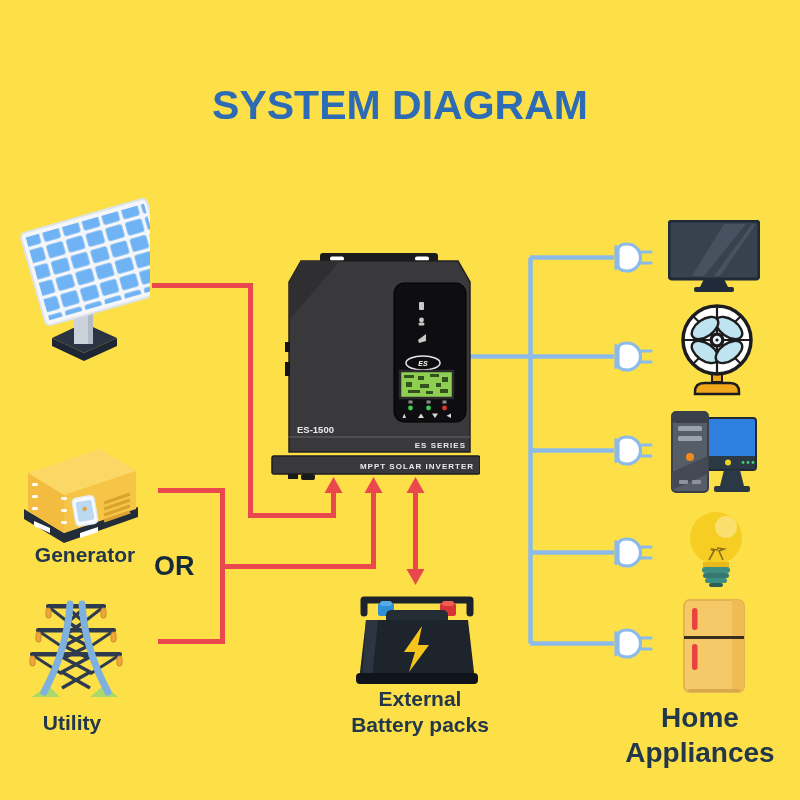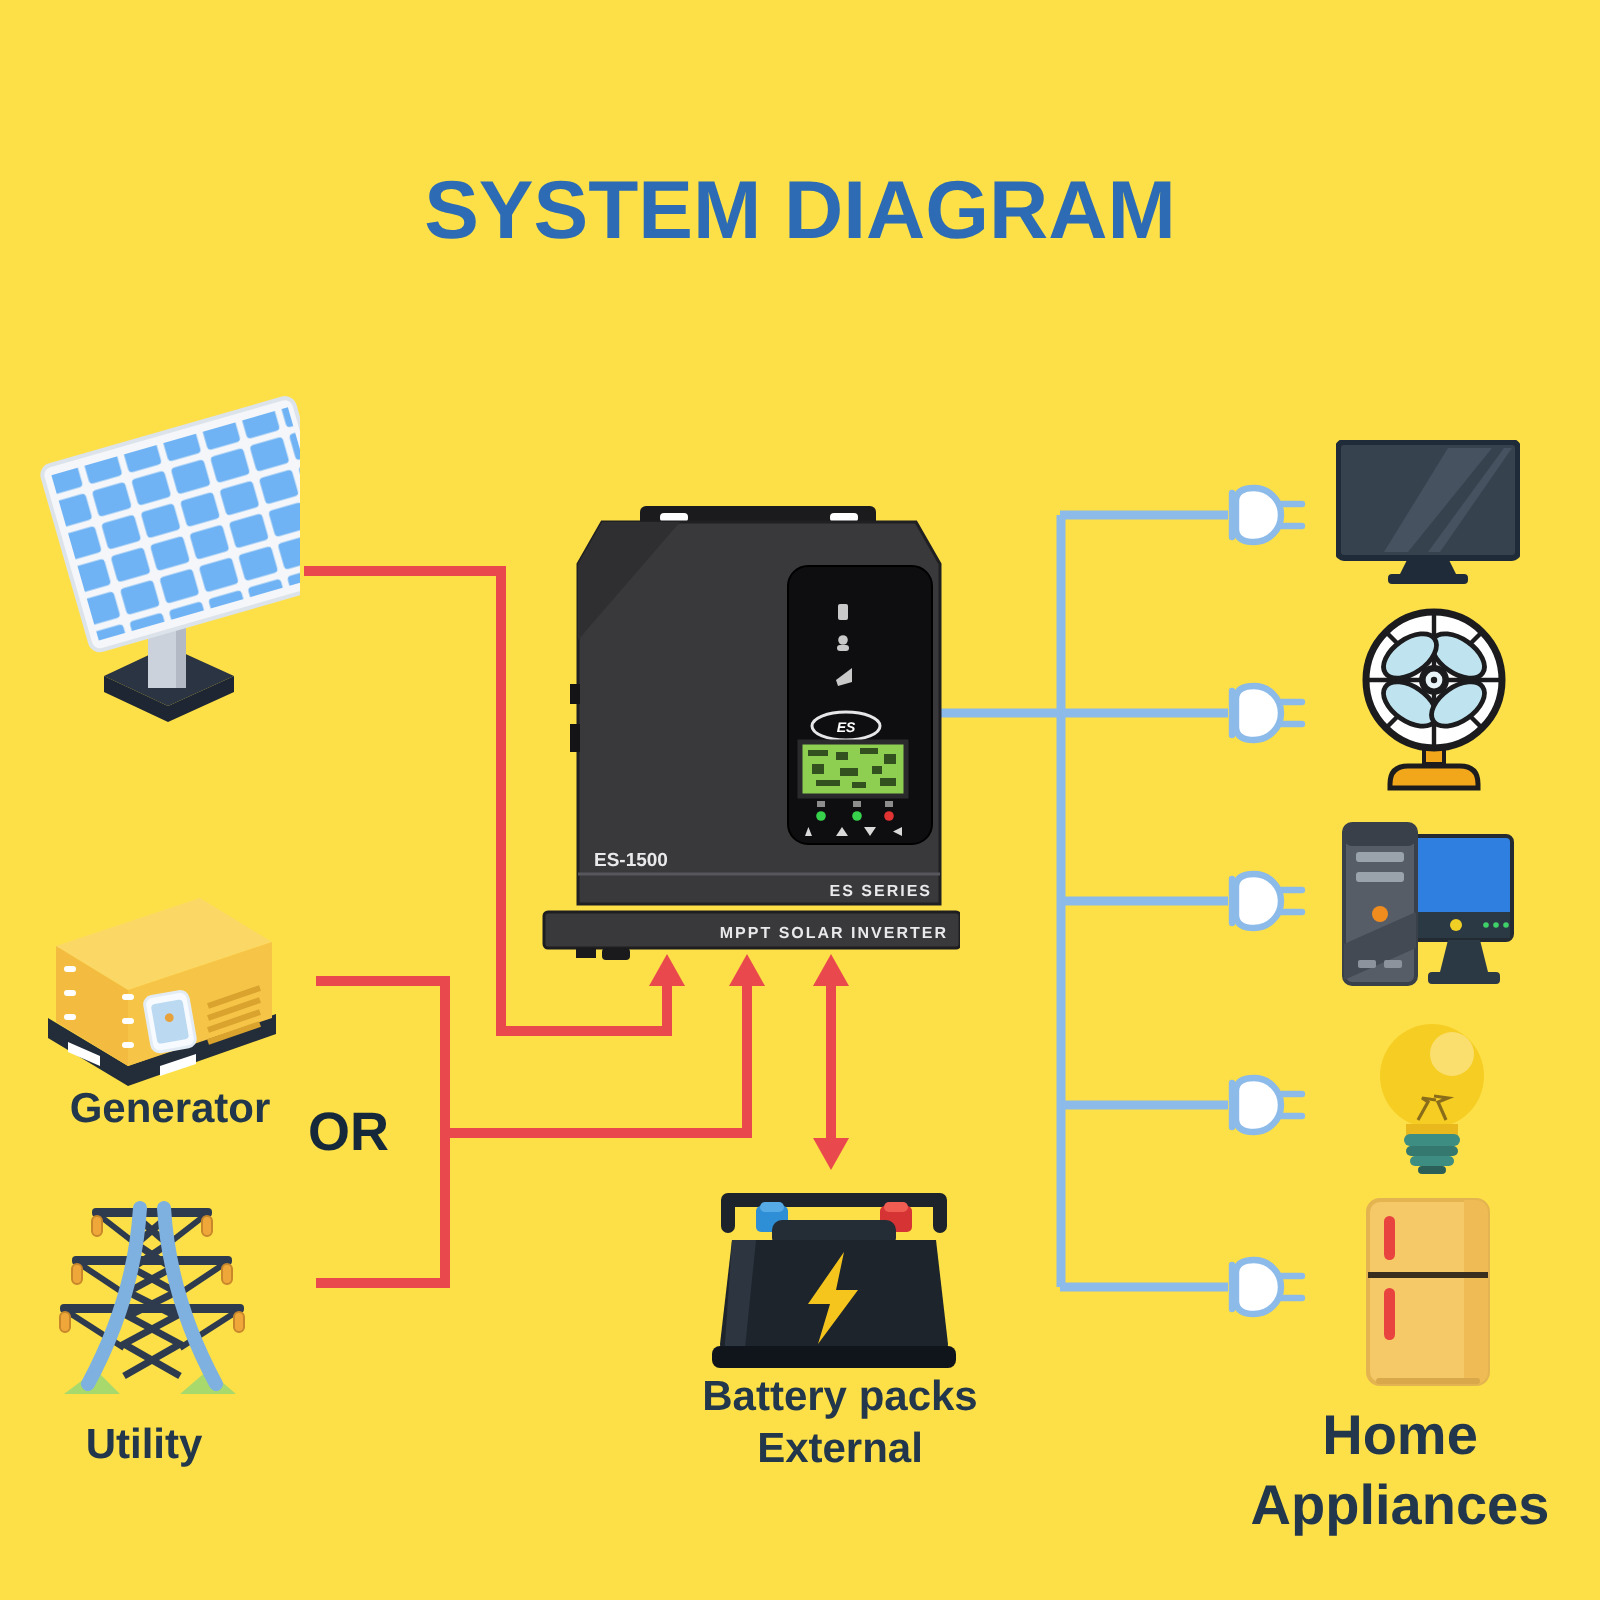--- a/index.html
+++ b/index.html
@@ -215,22 +215,22 @@
     <rect x="28" y="15" width="12" height="5" rx="2.5" fill="#56abe7"></rect>
     <rect x="88" y="17" width="16" height="13" rx="2.5" fill="#d63434"></rect>
     <rect x="90" y="15" width="12" height="5" rx="2.5" fill="#ee5c52"></rect>
     <rect x="34" y="24" width="62" height="14" rx="5" fill="#242c35"></rect>
     <path d="M14,34 H116 L122,86 Q122,93 113,93 H17 Q8,93 8,86 Z" fill="#1d242c"></path>
     <polygon points="14,34 26,34 20,93 10,93" fill="#2c3540"></polygon>
     <rect x="4" y="87" width="122" height="11" rx="4" fill="#10151b"></rect>
     <polygon points="70,40 52,66 63,66 57,86 77,59 66,59" fill="#f5c51e"></polygon>
   </svg>
   <div class="lbl" style="left:330px; top:686px; width:180px;">
+    <div>External</div>
     <div>Battery packs</div>
-    <div>External</div>
   </div>
 
   <svg class="abs" style="left:668px; top:220px;" width="92" height="74" viewBox="0 0 92 74">
     <rect x="1" y="1" width="90" height="58" rx="3" fill="#37424f" stroke="#1f2b38" stroke-width="3"></rect>
     <polygon points="56,4 78,4 36,56 24,56" fill="#46525f"></polygon>
     <polygon points="84,4 88,4 52,56 46,56" fill="#46525f"></polygon>
     <polygon points="36,59 56,59 60,67 32,67" fill="#1f2b38"></polygon>
     <rect x="26" y="67" width="40" height="5" rx="2" fill="#1f2b38"></rect>
   </svg>
 

